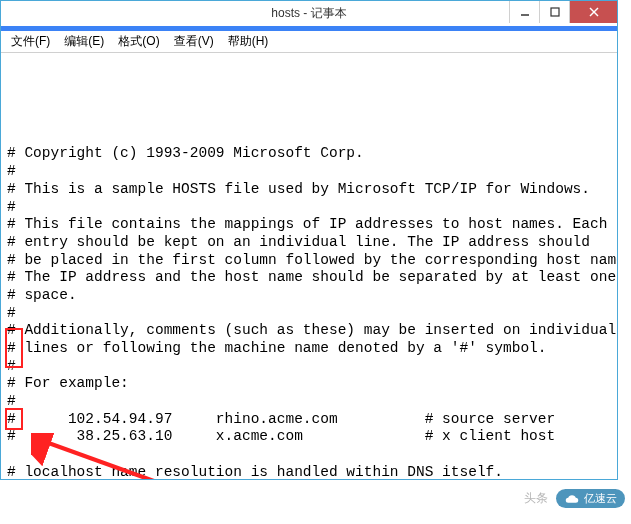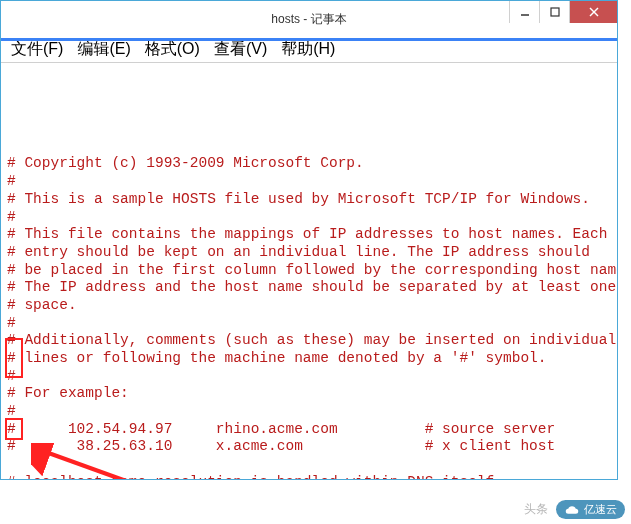--- a/index.html
+++ b/index.html
@@ -14,23 +14,23 @@
 .window {
   width: 618px;
   height: 480px;
   border: 1px solid #4aa8d8;
   background: #fff;
   position: relative;
   display: flex;
   flex-direction: column;
 }
 .titlebar {
-  height: 40px;
+  height: 30px;
   background: #fff;
-  border-bottom: 3px solid #3b82f6;
+  border-bottom: 5px solid #3b82f6;
   display: flex;
   align-items: center;
   position: relative;
 }
 .title-text {
   position: absolute;
   left: 50%;
   transform: translateX(-50%);
   font-size: 12px;
   color: #333;
@@ -54,36 +54,36 @@
   cursor: pointer;
 }
 .win-btn.close { background: #c75050; color: #fff; width: 48px; }
 .win-btn svg { width: 10px; height: 10px; }
 .menubar {
   height: 22px;
   display: flex;
   align-items: flex-end;
   padding: 0 4px;
   border-bottom: 1px solid #d0d0d0;
-  font-size: 16px;
+  font-size: 12px;
   gap: 2px;
 }
 .menu-item {
   padding: 2px 6px;
   cursor: pointer;
 }
 .editor {
   flex: 1;
   padding: 4px 6px;
   font-family: "SimSun", "NSimSun", "Courier New", monospace;
   font-size: 14.5px;
   line-height: 1.22;
   white-space: pre;
   overflow: auto;
-  color: #b91c1c;
+  color: #000000;
   position: relative;
 }
 .editor .line { display: block; }
 .highlight-box {
   position: absolute;
   border: 2px solid #ff2222;
   pointer-events: none;
 }
 .hb1 { left: 4px; top: 275px; width: 18px; height: 40px; }
 .hb2 { left: 4px; top: 355px; width: 18px; height: 22px; }
@@ -91,21 +91,21 @@
   position: absolute;
   left: 30px;
   top: 380px;
   width: 180px;
   height: 70px;
   pointer-events: none;
 }
 .watermark {
   position: absolute;
   right: 6px;
-  bottom: 5px;
+  bottom: 16px;
   display: flex;
   align-items: center;
   gap: 8px;
   font-size: 12px;
   color: #999;
   opacity: 0.7;
 }
 .wm-badge {
   background: #0369a1;
   color: #fff;

